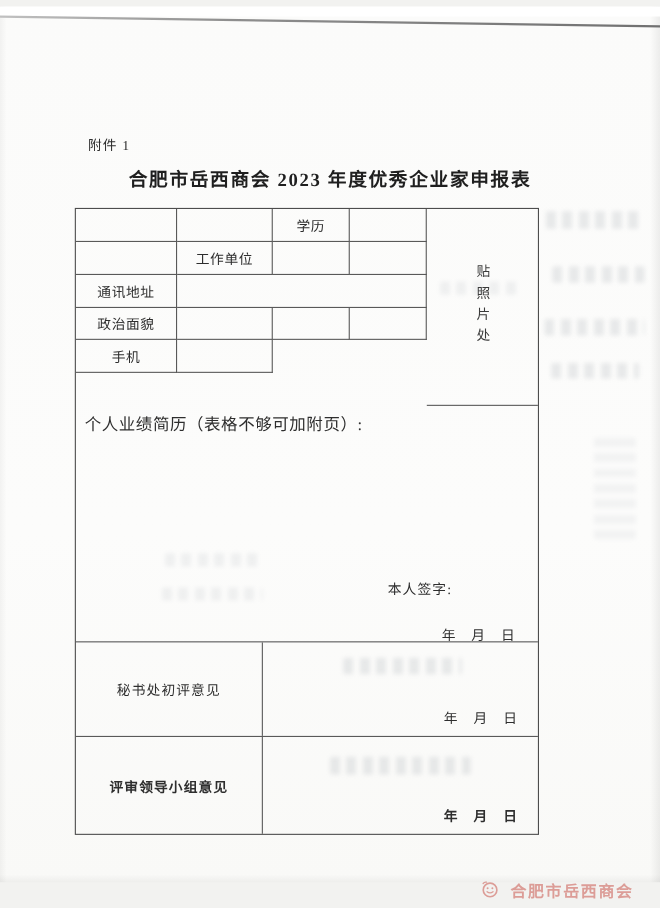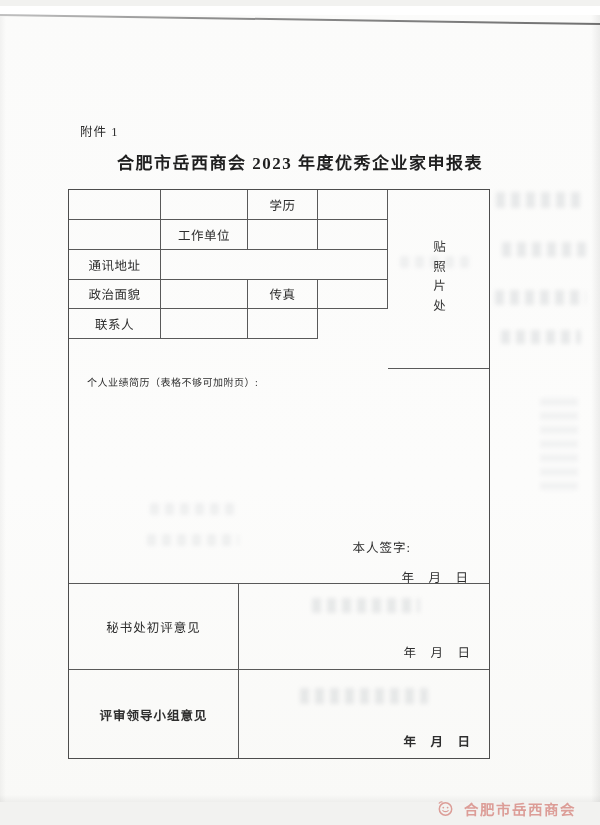--- a/index.html
+++ b/index.html
@@ -45,22 +45,22 @@
     grid-template-rows:repeat(6,1fr);height:179px;}
   .cell{border-right:1px solid #595959;border-bottom:1px solid #595959;
     display:flex;align-items:center;justify-content:center;box-sizing:border-box;
     letter-spacing:0.5px;}
   .photo-cell{grid-column:5;grid-row:1/7;border-bottom:1px solid #595959;border-right:none;
     display:flex;align-items:center;justify-content:center;box-sizing:border-box;}
   .photo-text{writing-mode:vertical-rl;letter-spacing:7px;font-size:12.5px;color:#3a3a3a;}
   .addr-value{grid-column:2/5;}
   .achieve{position:relative;height:215px;border-bottom:1px solid #595959;box-sizing:border-box;
     padding:5px 8px;}
-  .achieve-label{font-size:10px;letter-spacing:0.5px;margin-left:10px;}
-  .sig{position:absolute;right:78px;top:168px;letter-spacing:1px;text-align:right;}
+  .achieve-label{font-size:15px;letter-spacing:0.5px;}
+  .sig{position:absolute;right:78px;top:156px;letter-spacing:1px;text-align:right;}
   .date{letter-spacing:1px;white-space:pre;}
   .sig-date{position:absolute;right:20px;top:198px;}
   .opin-row{display:flex;box-sizing:border-box;}
   .opin-row.sec{height:86px;border-bottom:1px solid #595959;}
   .opin-row.rev{height:88px;font-weight:bold;}
   .opin-label{width:170px;border-right:1px solid #595959;box-sizing:border-box;
     display:flex;align-items:center;justify-content:center;letter-spacing:1px;}
   .opin-body{flex:1;position:relative;}
   .opin-date{position:absolute;right:18px;bottom:8px;}
 
@@ -111,25 +111,24 @@
 
       <div class="cell">工作单位</div>
       <div class="cell"></div>
       <div class="cell"></div>
 
       <div class="cell">通讯地址</div>
       <div class="cell addr-value"></div>
 
       <div class="cell">政治面貌</div>
       <div class="cell"></div>
-      <div class="cell">传真</div>
       <div class="cell"></div>
 
-      <div class="cell">联系人</div>
       <div class="cell"></div>
+      <div class="cell">手机</div>
       <div class="cell"></div>
     </div>
 
     <div class="achieve">
       <div class="achieve-label">个人业绩简历（表格不够可加附页）:</div>
       <div class="sig">本人签字:</div>
       <div class="date sig-date">年　月　日</div>
     </div>
 
     <div class="opin-row sec">

